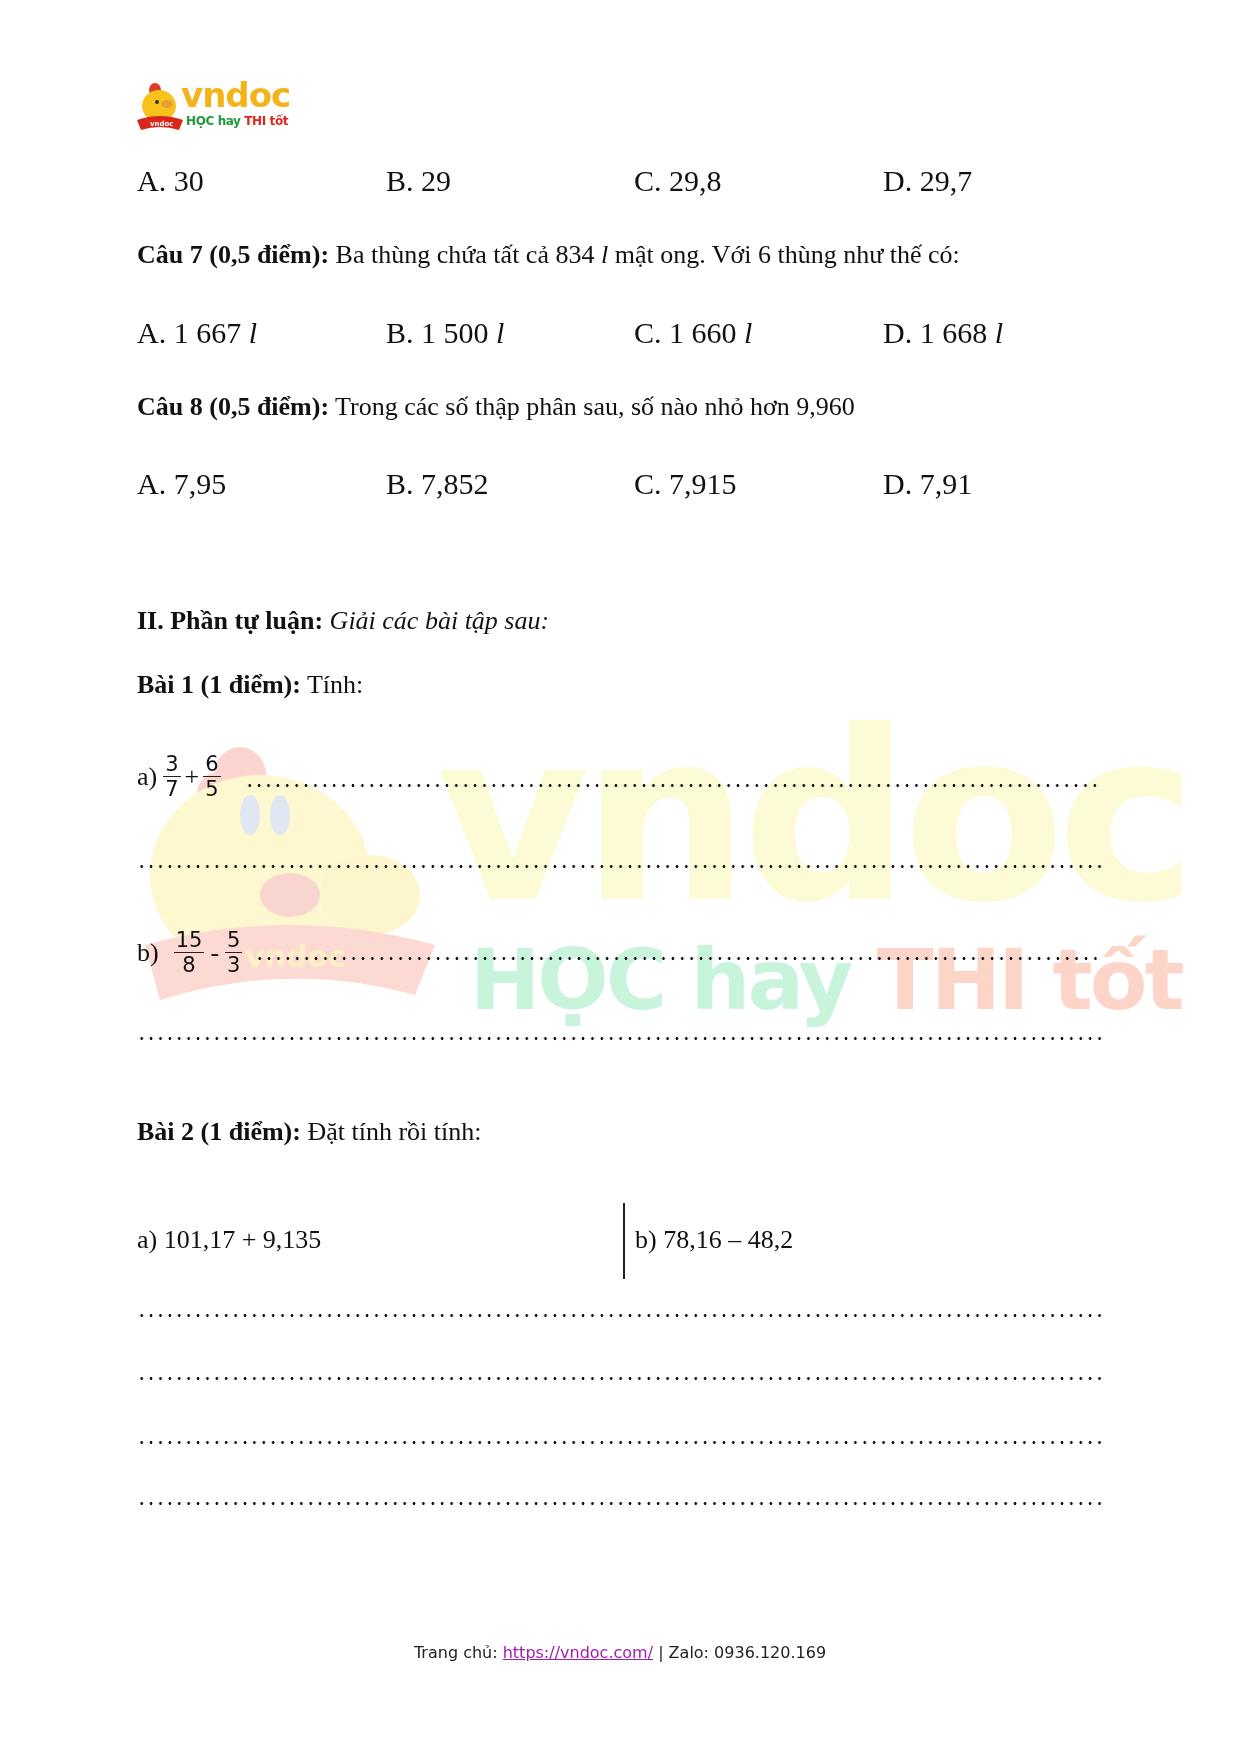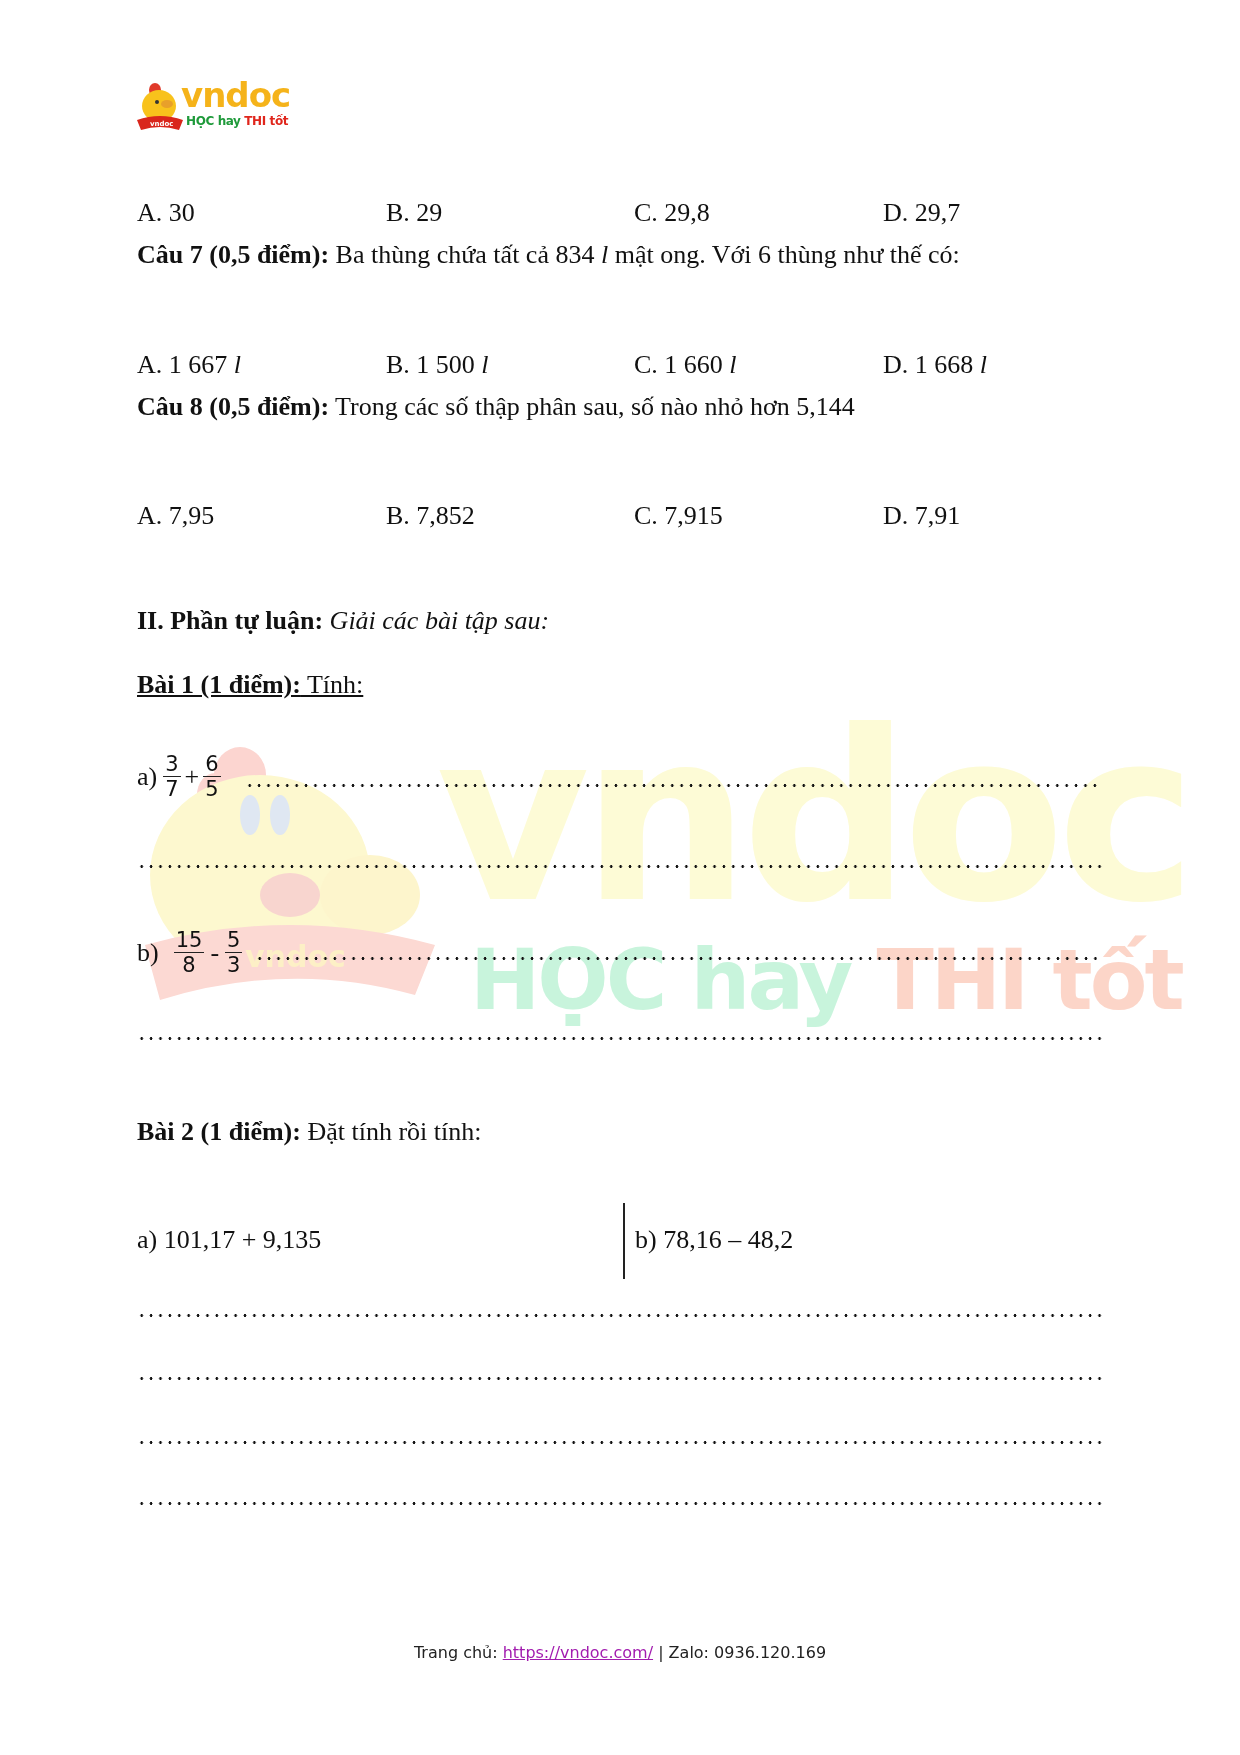--- a/index.html
+++ b/index.html
@@ -2,21 +2,21 @@
 <html><head>
 <meta charset="utf-8">
 <style>
   html, body { margin:0; padding:0; background:#ffffff; }
   body { width:1240px; height:1755px; position:relative; overflow:hidden;
          font-family:"Liberation Serif", serif; color:#111; }
   .abs { position:absolute; }
   .txt { font-size:26px; line-height:30px; white-space:nowrap; }
   .b { font-weight:bold;margin-top:38px; }
   .i { font-style:italic; }
-  .opt { position:absolute; font-size:26px; white-space:nowrap;margin-top:34px; }
+  .opt { position:absolute; font-size:30px; white-space:nowrap; }
   .dots { position:absolute; left:137px; width:966px; height:3px;
           background-image:radial-gradient(circle, #111 1.3px, transparent 1.5px);
           background-size:9.4px 3px; background-repeat:repeat-x; }
   .frac { display:inline-flex; flex-direction:column; align-items:center;
           vertical-align:middle; font-family:"DejaVu Sans", sans-serif;
           font-size:21px; line-height:24px; margin:0 2px; }
   .frac .num { padding:0 2px; border-bottom:1.5px solid #222; }
   .frac .den { padding:0 2px; }
   .wm { position:absolute; font-family:"DejaVu Sans", sans-serif; font-weight:bold; }
   .footer { position:absolute; left:0; width:1240px; top:1643px; text-align:center;
@@ -72,34 +72,34 @@
   <span class="b">Câu 7 (0,5 điểm):</span><span> Ba thùng chứa tất cả 834 </span><span class="i">l</span><span> mật ong. Với 6 thùng như thế có:</span>
 </div>
 <div>
   <span class="opt" style="left:137px; top:316px;"><span>A. 1 667 </span><span class="i">l</span></span>
   <span class="opt" style="left:386px; top:316px;"><span>B. 1 500 </span><span class="i">l</span></span>
   <span class="opt" style="left:634px; top:316px;"><span>C. 1 660 </span><span class="i">l</span></span>
   <span class="opt" style="left:883px; top:316px;font-family:Liberation Serif, serif;"><span>D. 1 668 </span><span class="i">l</span></span>
 </div>
 
 <div class="abs txt" style="left:137px; top:392px;">
-  <span class="b">Câu 8 (0,5 điểm):</span><span> Trong các số thập phân sau, số nào nhỏ hơn 5,144</span>
+  <span class="b">Câu 8 (0,5 điểm):</span><span> Trong các số thập phân sau, số nào nhỏ hơn 9,960</span>
 </div>
 <div>
   <span class="opt" style="left:137px; top:467px;">A. 7,95</span>
   <span class="opt" style="left:386px; top:467px;">B. 7,852</span>
   <span class="opt" style="left:634px; top:467px;">C. 7,915</span>
   <span class="opt" style="left:883px; top:467px;">D. 7,91</span>
 </div>
 
 <div class="abs txt" style="left:137px; top:606px;">
   <span class="b">II. Phần tự luận:</span><span class="i"> Giải các bài tập sau:</span>
 </div>
 
-<div class="abs txt" style="left:137px; top:670px;text-decoration:underline;">
+<div class="abs txt" style="left:137px; top:670px;">
   <span class="b">Bài 1 (1 điểm):</span><span> Tính:</span>
 </div>
 
 <div class="abs txt" style="left:137px; top:752px; display:flex; align-items:center;">
   <span>a)</span>
   <span class="frac" style="margin-left:6px;">
       <span class="num">3</span>
       <span class="den">7</span>
     </span>
   <span style="margin:0 2px;">+</span>

